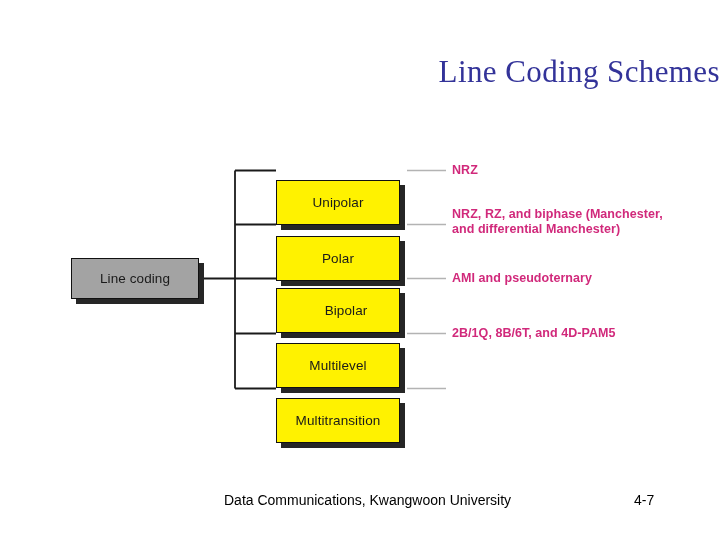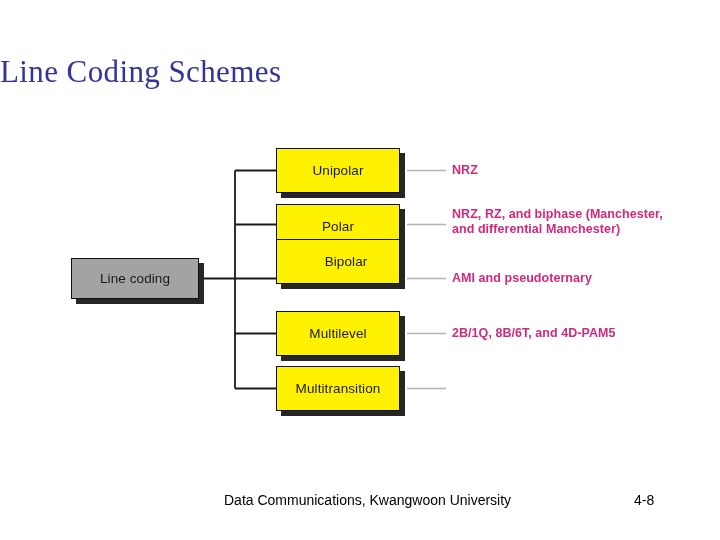--- a/index.html
+++ b/index.html
@@ -14,21 +14,21 @@
     overflow: hidden;
     font-family: "Liberation Sans", sans-serif;
   }
 
   
   #slide-title {
     position: absolute;
     left: 0;
     top: 53px;
     width: 720px;
-    text-align: left;
+    text-align: right;
     font-family: "Liberation Serif", serif;
     font-size: 31px;
     line-height: 38px;
     color: #333399;
     letter-spacing: 0.4px;
     white-space: nowrap;
   }
 
   
   #diagram {
@@ -65,24 +65,25 @@
     left: 71px;
     top: 258px;
     width: 128px;
     height: 41px;
   }
   .node-box.branch {
     background: #FFF200;
     left: 276px;
     width: 124px;
     height: 45px;
+    margin-top: 32px;
   }
   .branch-0 { top: 148px; }
   .branch-1 { top: 204px; }
-  .branch-2 { top: 239px; padding-left: 16px; }
+  .branch-2 { top: 256px; padding-left: 16px; }
   .branch-3 { top: 311px; }
   .branch-4 { top: 366px; }
 
   
   .leaf-label {
     position: absolute;
     left: 452px;
     width: 250px;
     color: #D1297B;
     font-size: 12.5px;
@@ -170,14 +171,14 @@
 
   <div class="leaf-label leaf-3">
     <span>2B/1Q,  8B/6T, and 4D-PAM5</span>
   </div>
 
 
 </div>
 
 <div id="footer">
   <div id="footer-text">Data Communications, Kwangwoon University</div>
-  <div id="footer-page">4-8</div>
+  <div id="footer-page">4-7</div>
 </div>
 
 </body></html>

